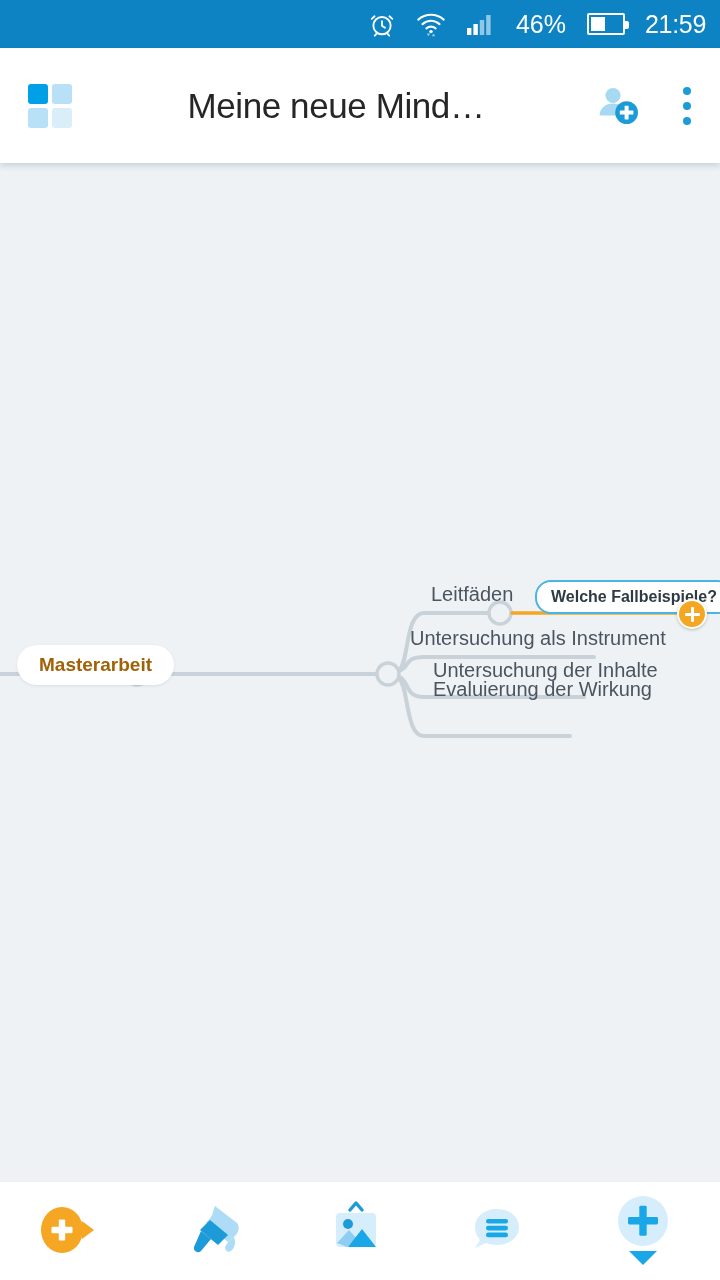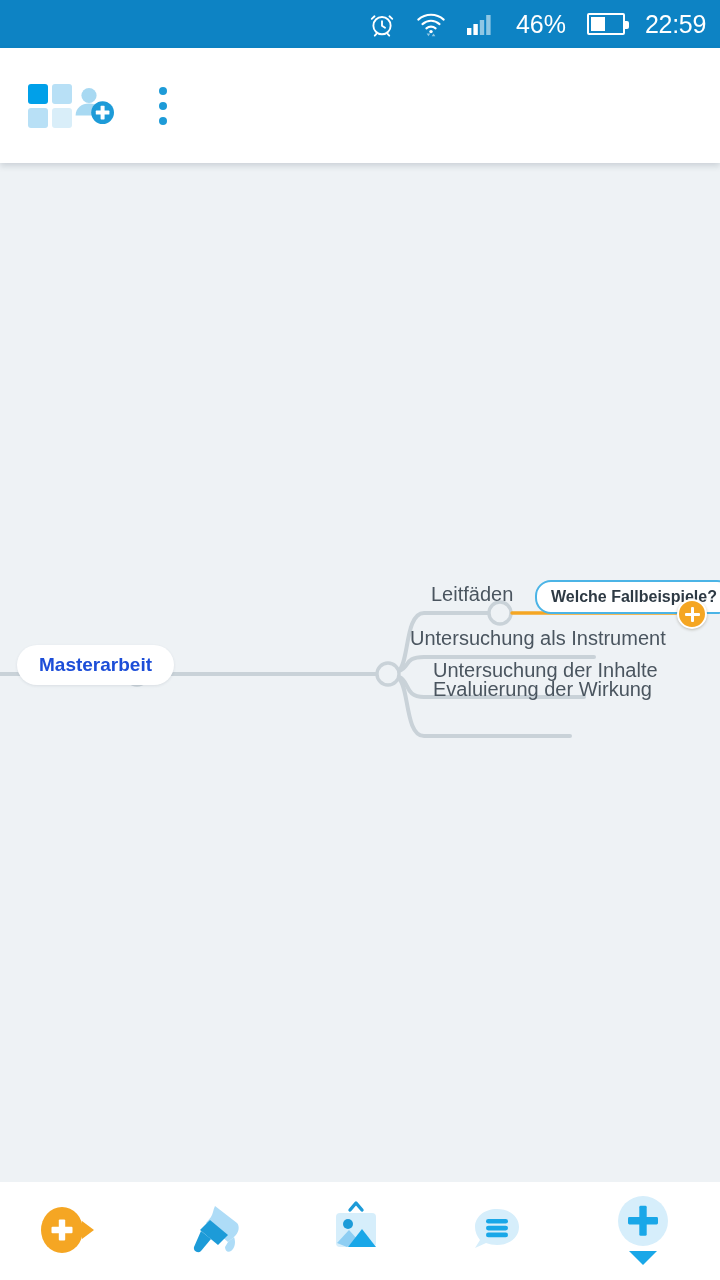--- a/index.html
+++ b/index.html
@@ -164,21 +164,21 @@
     font-family: "Liberation Sans", sans-serif;
     color: #3f4a54;
     white-space: nowrap;
   }
   .node-root {
     background: #ffffff;
     border-radius: 22px;
     padding: 9px 22px;
     font-size: 19px;
     font-weight: bold;
-    color: #1d4ed8;
+    color: #a16207;
     box-shadow: 0 1px 3px rgba(40,60,80,0.10);
   }
   .node-child {
     font-size: 20px;
     color: #4a555f;
   }
   .node-selected {
     background: #ffffff;
     border: 2px solid #4bb4e6;
     border-radius: 16px;
@@ -275,33 +275,34 @@
           <rect x="20.2" y="3" width="4.4" height="20" fill="#8fc7e4"></rect>
         </svg>
       </span>
 
       <span class="status-pct">46%</span>
 
       <span class="battery">
         <span class="battery-fill"></span>
       </span>
 
-      <span class="status-text">22:59</span>
+      <span class="status-text">21:59</span>
     </div>
   </div>
 
   <div class="header">
 
     <div class="logo-grid">
       <span class="logo-cell lc1"></span>
       <span class="logo-cell lc2"></span>
       <span class="logo-cell lc3"></span>
       <span class="logo-cell lc4"></span>
     </div>
 
+    <div class="header-title">Meine neue Mind…</div>
 
     <div class="header-actions">
 
       <button class="icon-btn">
         <svg width="46" height="46" viewBox="0 0 46 46">
           <circle cx="17" cy="12.5" r="7.6" fill="#a8d9f2"></circle>
           <path d="M3.6 32.5c0-7.4 6-12 13.4-12s13.4 4.6 13.4 12z" fill="#a8d9f2"></path>
           <circle cx="30.6" cy="29.6" r="11.4" fill="#1d9bd8"></circle>
           <rect x="23.8" y="27.6" width="13.6" height="4" rx="0.6" fill="#ffffff"></rect>
           <rect x="28.6" y="22.8" width="4" height="13.6" rx="0.6" fill="#ffffff"></rect>

